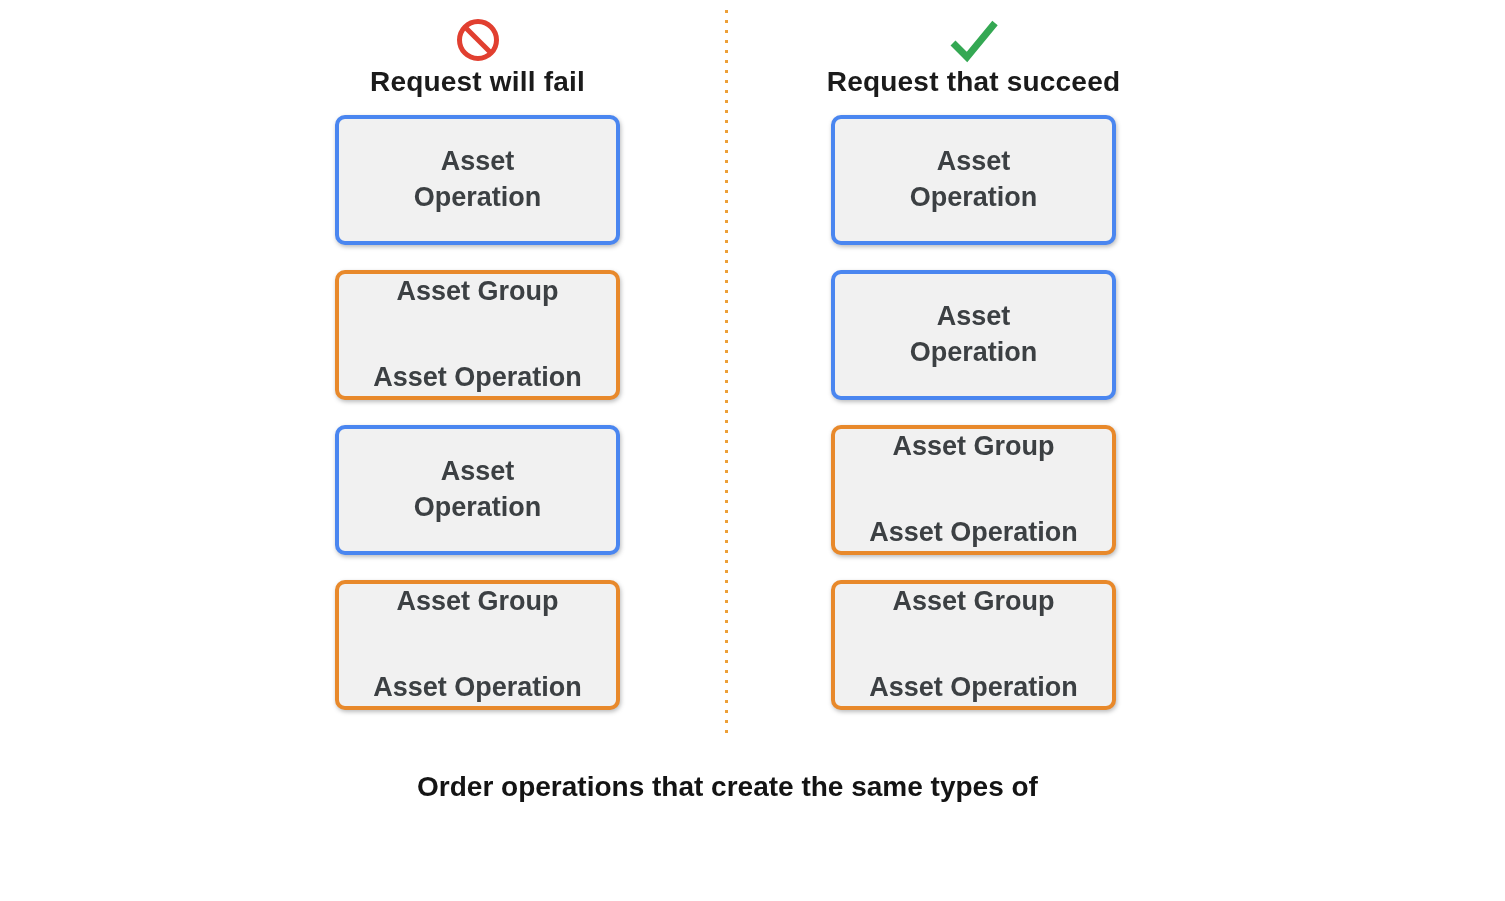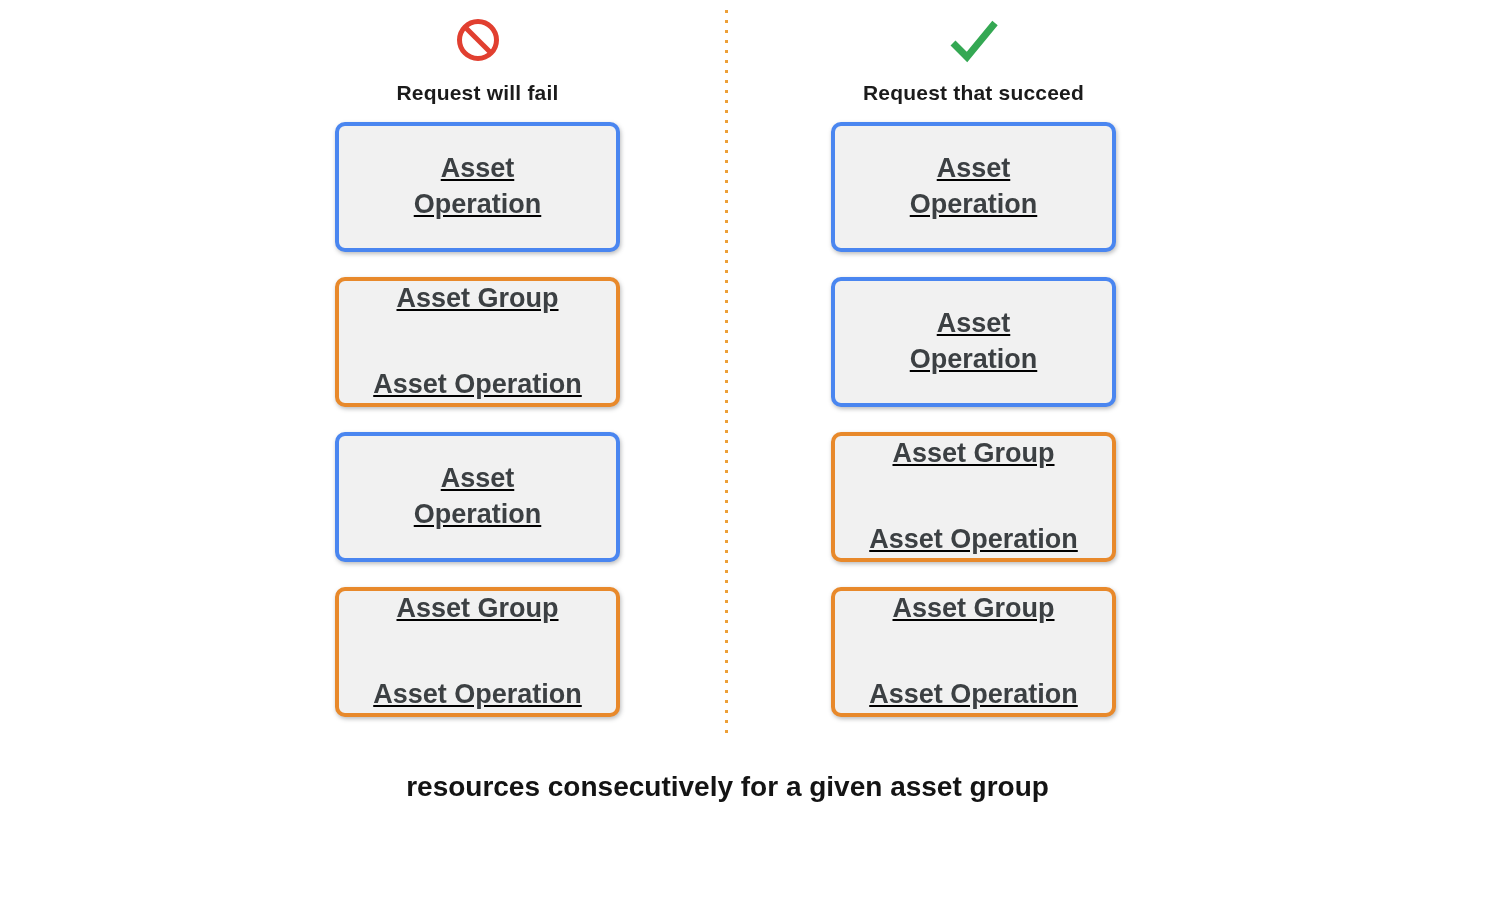--- a/index.html
+++ b/index.html
@@ -25,22 +25,22 @@
   }
   .column.fail    { left: 333px; }
   .column.succeed { left: 829px; }
   .col-icon {
     height: 48px;
     display: flex;
     align-items: center;
     justify-content: center;
   }
   .col-label {
-    margin-top: 17px;
-    font-size: 21px;
+    margin-top: 2px;
+    font-size: 28px;
     font-weight: bold;
     color: #1b1b1b;
     letter-spacing: 0.2px;
     white-space: nowrap;
   }
   .boxes {
     margin-top: 17px;
     display: flex;
     flex-direction: column;
     gap: 25px;
@@ -49,21 +49,20 @@
     width: 277px;
     height: 122px;
     border-radius: 10px;
     background: var(--box-fill, #f1f1f1);
     border: 4px solid transparent;
     box-shadow: 1px 2px 4px rgba(60,64,67,0.35);
     display: flex;
     flex-direction: column;
     align-items: center;
     justify-content: center;
-    text-decoration: underline;
   }
   .box.asset       { border-color: var(--asset-border, #4a86f0); }
   .box.asset-group { border-color: var(--asset-group-border, #e8892b); justify-content: space-between; }
   .box-line {
     font-size: 27px;
     font-weight: bold;
     color: var(--box-text, #3c4043);
     line-height: 1.33;
     white-space: nowrap;
   }
@@ -149,16 +148,16 @@
         <div class="box-line">Asset Operation</div>
       </div>
       <div class="box asset-group">
         <div class="box-line">Asset Group</div>
         <div class="box-line">Asset Operation</div>
       </div>
     </div>
   </div>
 
   <div class="caption">
-    <div>resources consecutively for a given asset group</div>
+    <div>Order operations that create the same types of</div>
   </div>
 
 </div>
 
 </body></html>

